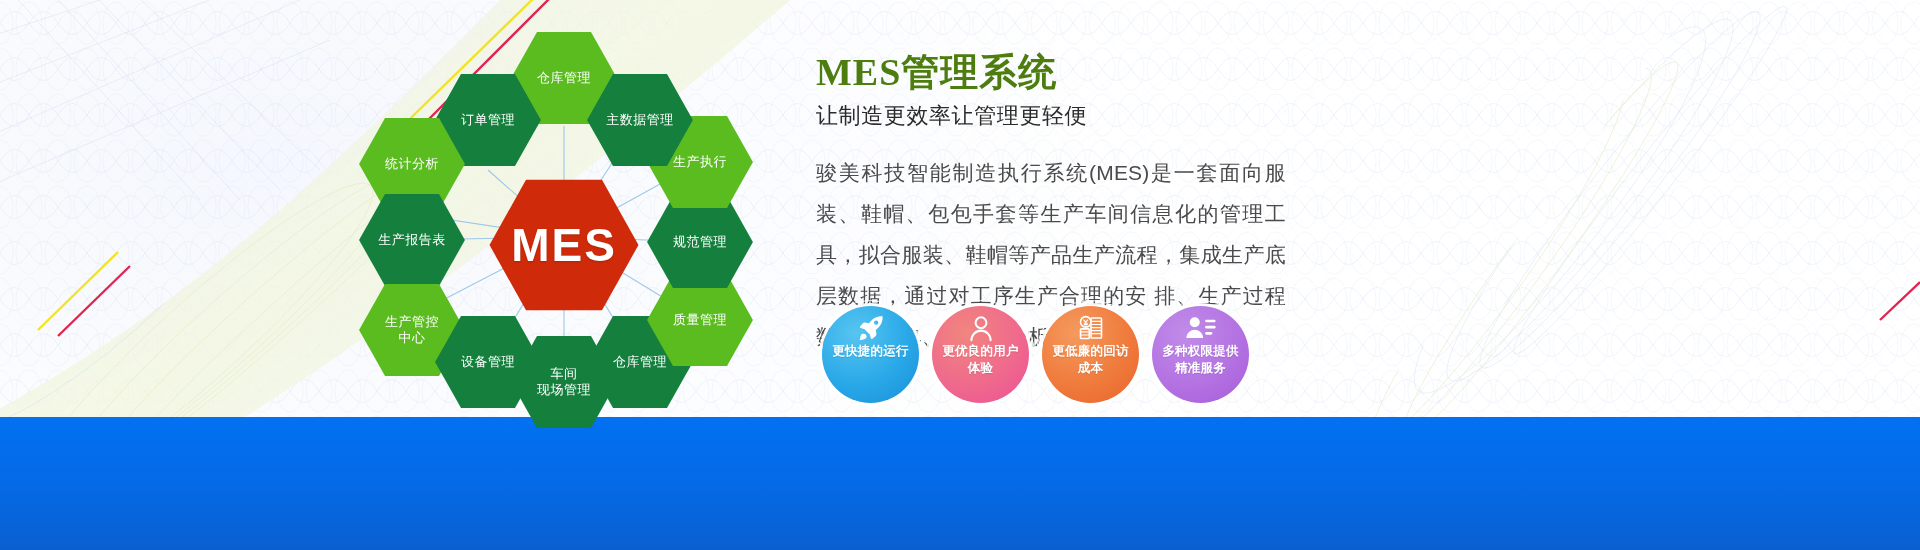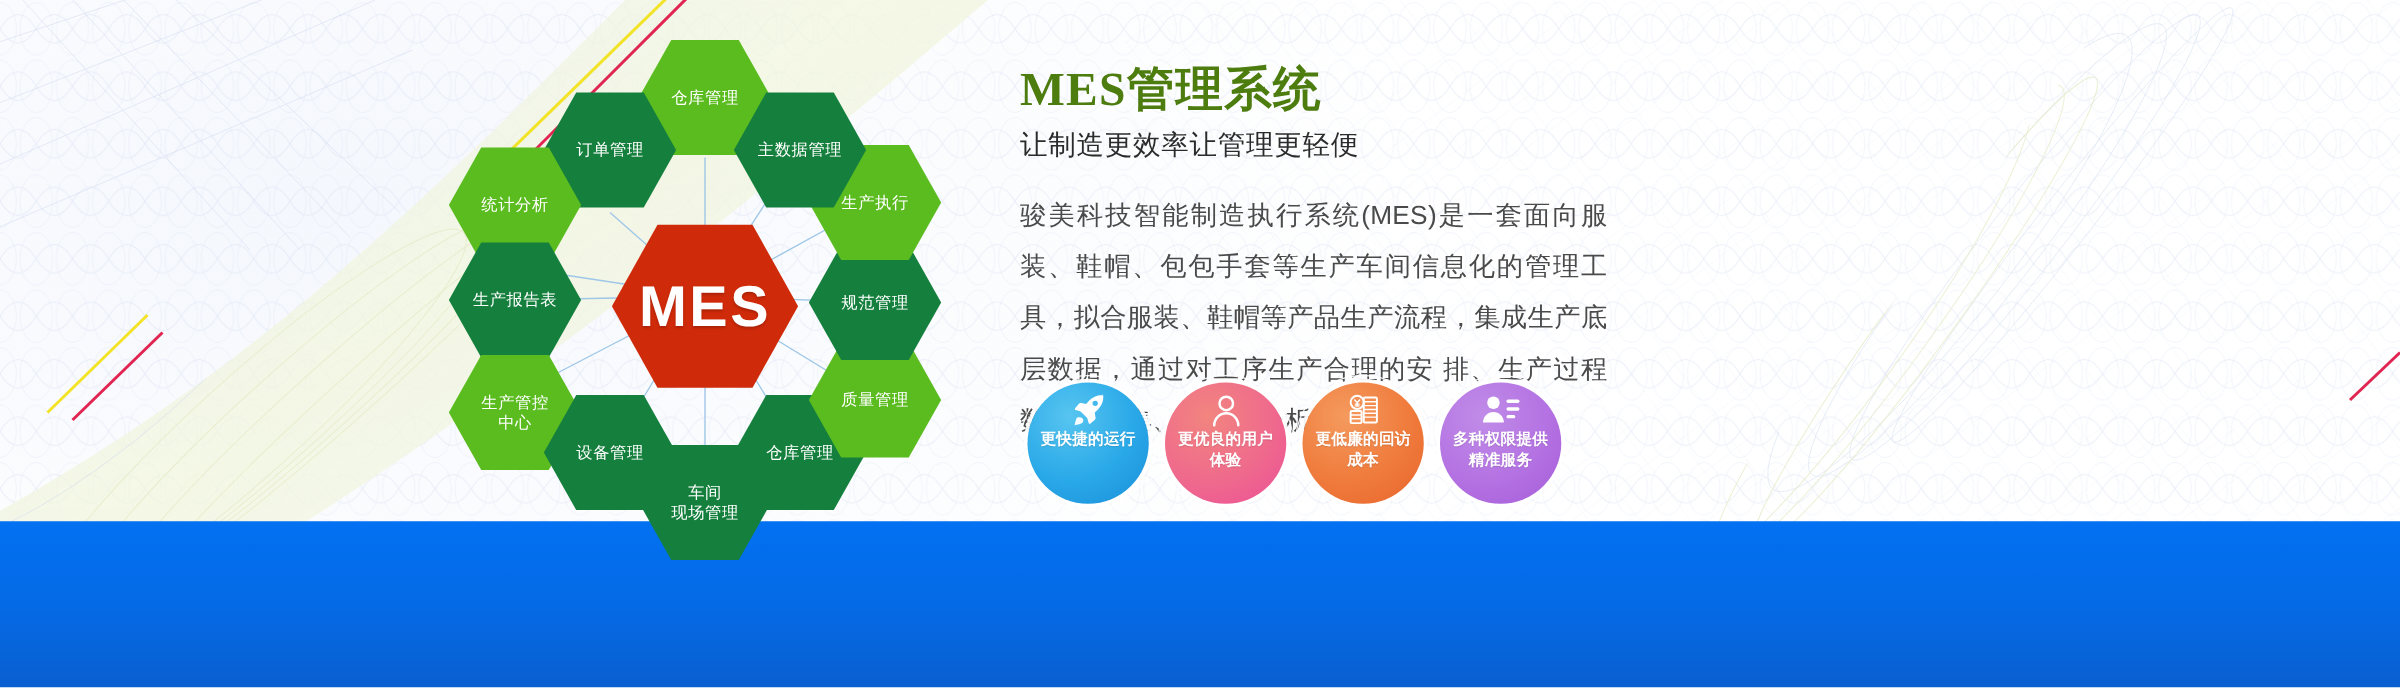--- a/index.html
+++ b/index.html
@@ -213,21 +213,21 @@
       </div>
       <div class="hex blue" style="left: 28px; top: 178px; width: 108px; height: 96px;">
         <span>生产报告表</span>
       </div>
       <div class="hex green" style="left: 28px; top: 268px; width: 108px; height: 96px;">
         <span>生产管控<br>中心</span>
       </div>
       <div class="hex blue" style="left: 104px; top: 300px; width: 108px; height: 96px;">
         <span>设备管理</span>
       </div>
-      <div class="hex blue" style="left: 180px; top: 340px; width: 108px; height: 96px;">
+      <div class="hex blue" style="left: 180px; top: 320px; width: 108px; height: 96px;">
         <span>车间<br>现场管理</span>
       </div>
       <div class="hex blue" style="left: 256px; top: 300px; width: 108px; height: 96px;">
         <span>仓库管理</span>
       </div>
       <div class="hex green" style="left: 316px; top: 258px; width: 108px; height: 96px;">
         <span>质量管理</span>
       </div>
       <div class="hex blue" style="left: 316px; top: 180px; width: 108px; height: 96px;">
         <span>规范管理</span>

